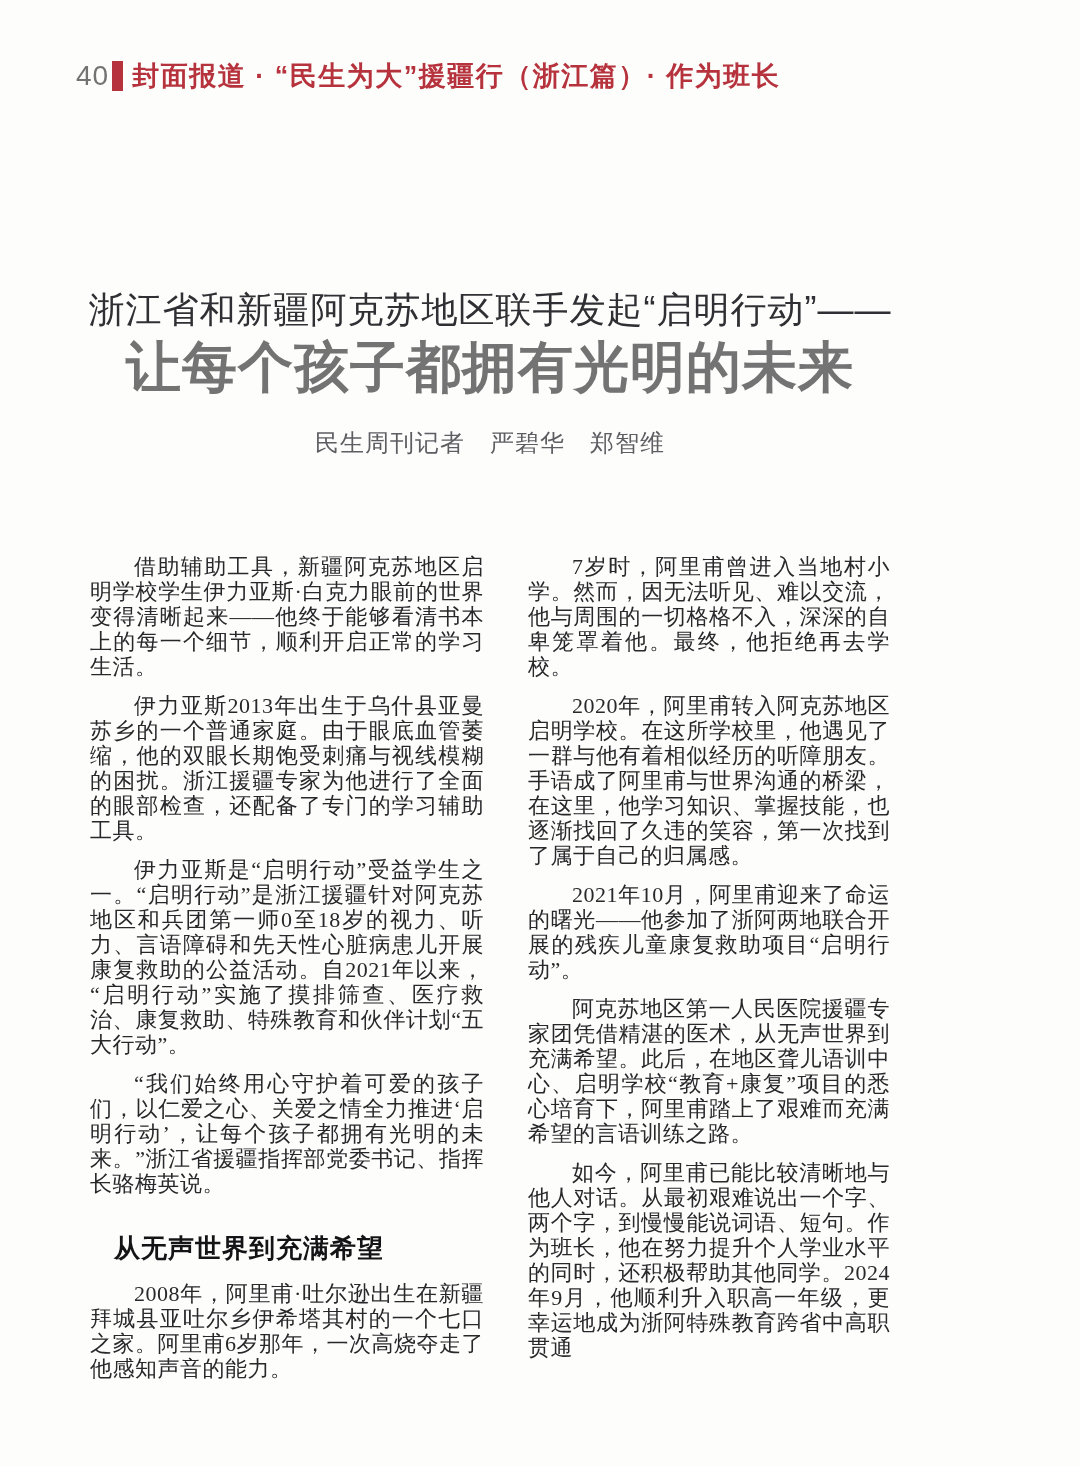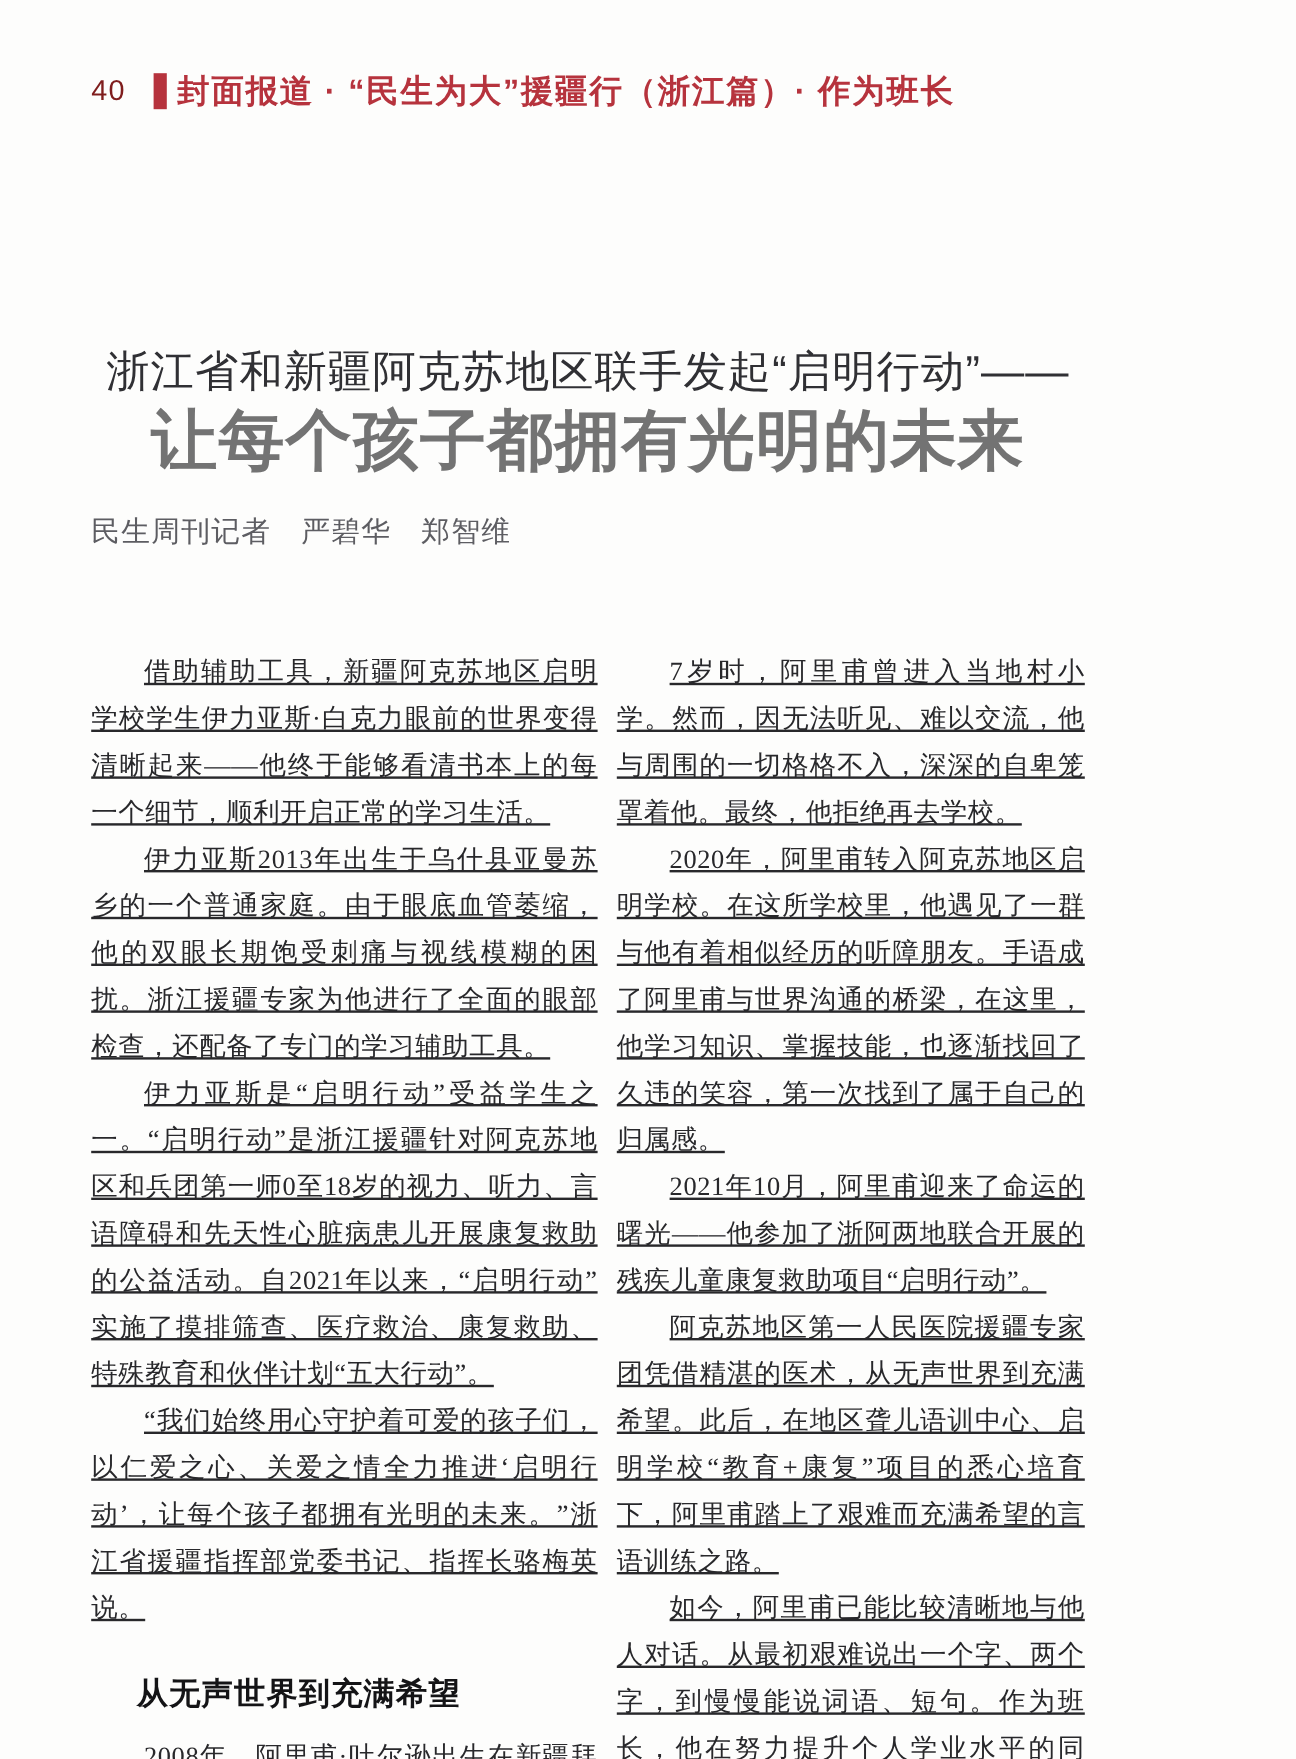--- a/index.html
+++ b/index.html
@@ -13,24 +13,24 @@
   }
   
   .page-header {
     position:absolute;
     top:58px; left:76px;
     display:flex;
     align-items:center;
     font-family:"Liberation Sans", sans-serif;
   }
   .page-num {
-    font-size:24px;
-    color:#7f1d1d;
+    font-size:28px;
+    color:#737373;
     letter-spacing:1px;
-    margin-right:23px;
+    margin-right:3px;
   }
   .accent-bar {
     width:11px; height:30px;
     background:var(--accent-red, #b6333d);
     margin-right:9px;
   }
   .header-text {
     font-size:27px;
     font-weight:700;
     color:var(--accent-red, #b6333d);
@@ -56,45 +56,45 @@
     font-family:"Liberation Sans", sans-serif;
     font-size:55px;
     font-weight:800;
     color:#737373;
     letter-spacing:1px;
     white-space:nowrap;
   }
   .byline {
     position:absolute;
     top:427px; left:76px; width:828px;
+    text-align:center;
     font-family:"Liberation Sans", sans-serif;
     font-size:24px;
     font-weight:400;
     color:#5d5d62;
     letter-spacing:1px;
   }
   
   .columns {
     position:absolute;
     top:540px; left:76px; width:828px;
     display:flex;
     gap:16px;
   }
   .col { color:#28282b; }
   .col-left  { width:422px; }
   .col-right { width:390px; }
   .col p {
-    margin:0;
+    margin:14px;
     text-indent:2em;
     font-size:22px;
-    line-height:39px;
+    line-height:25px;
     text-align:justify;
     text-justify:inter-ideograph;
     letter-spacing:0.5px;
-    text-decoration:underline;
   }
   .section-heading {
     font-family:"Liberation Sans", sans-serif;
     font-size:26px;
     font-weight:700;
     color:#141416;
     margin:35px 0 15px 38px;
     letter-spacing:1px;
   }
 </style>

